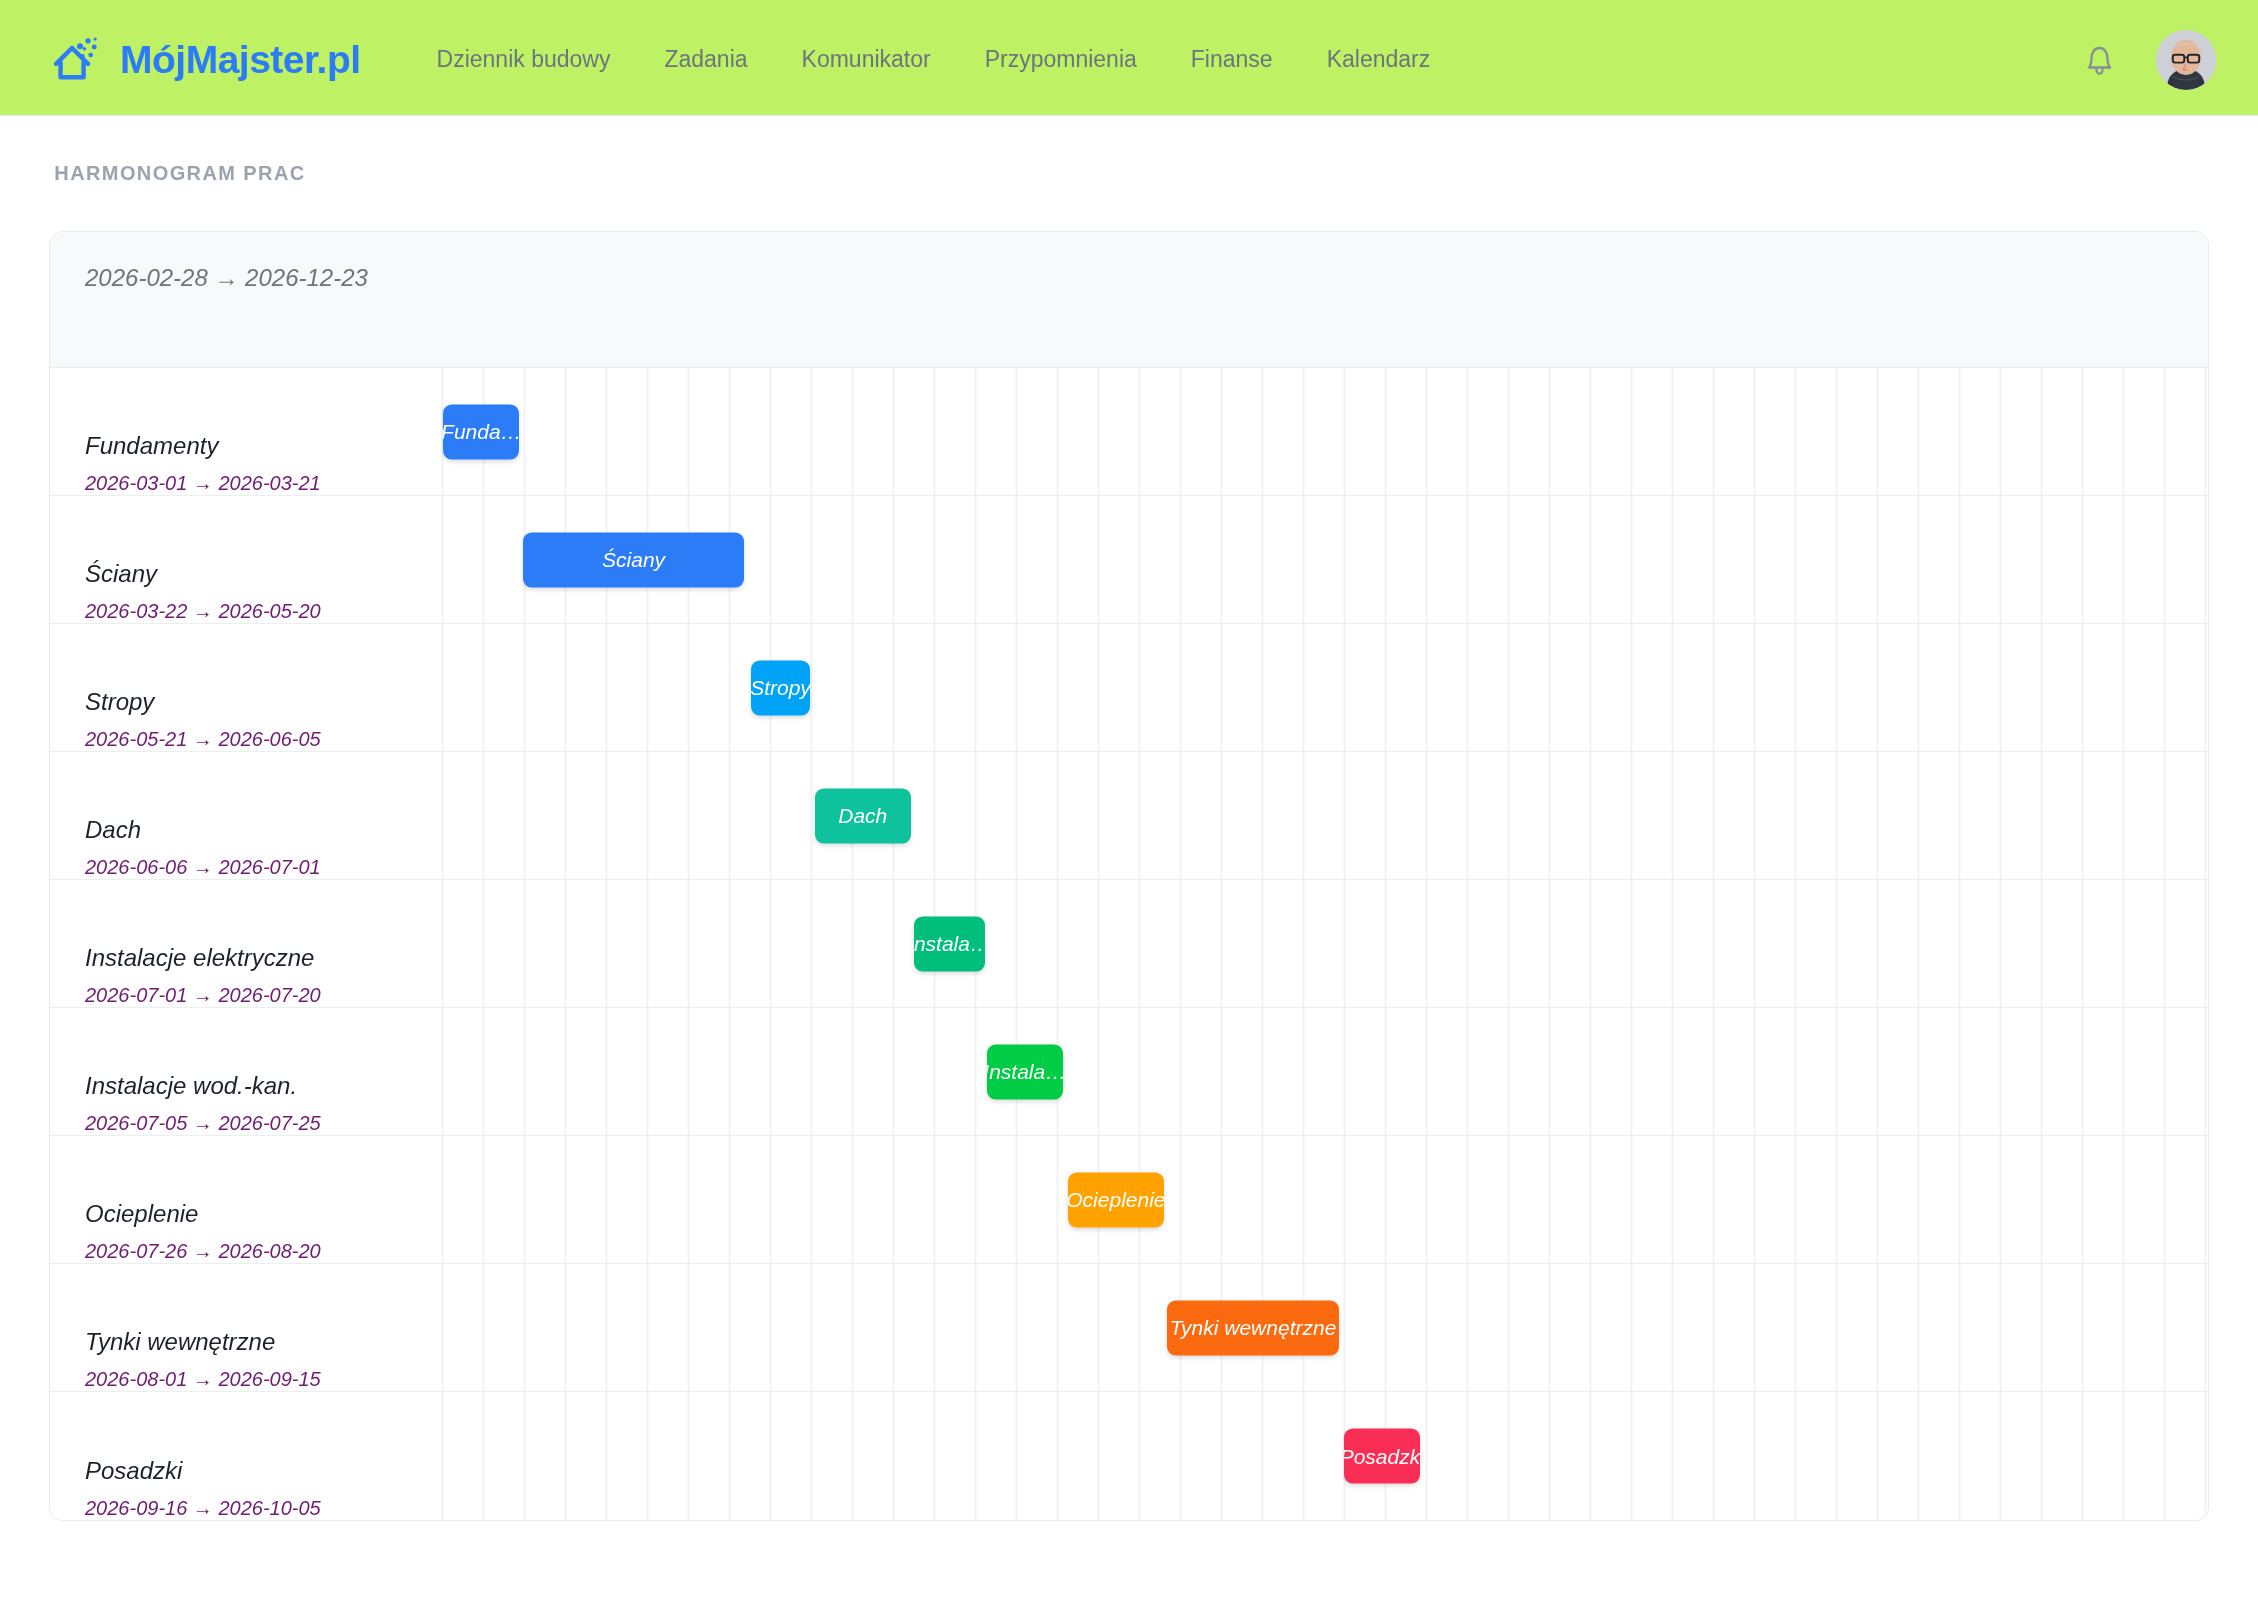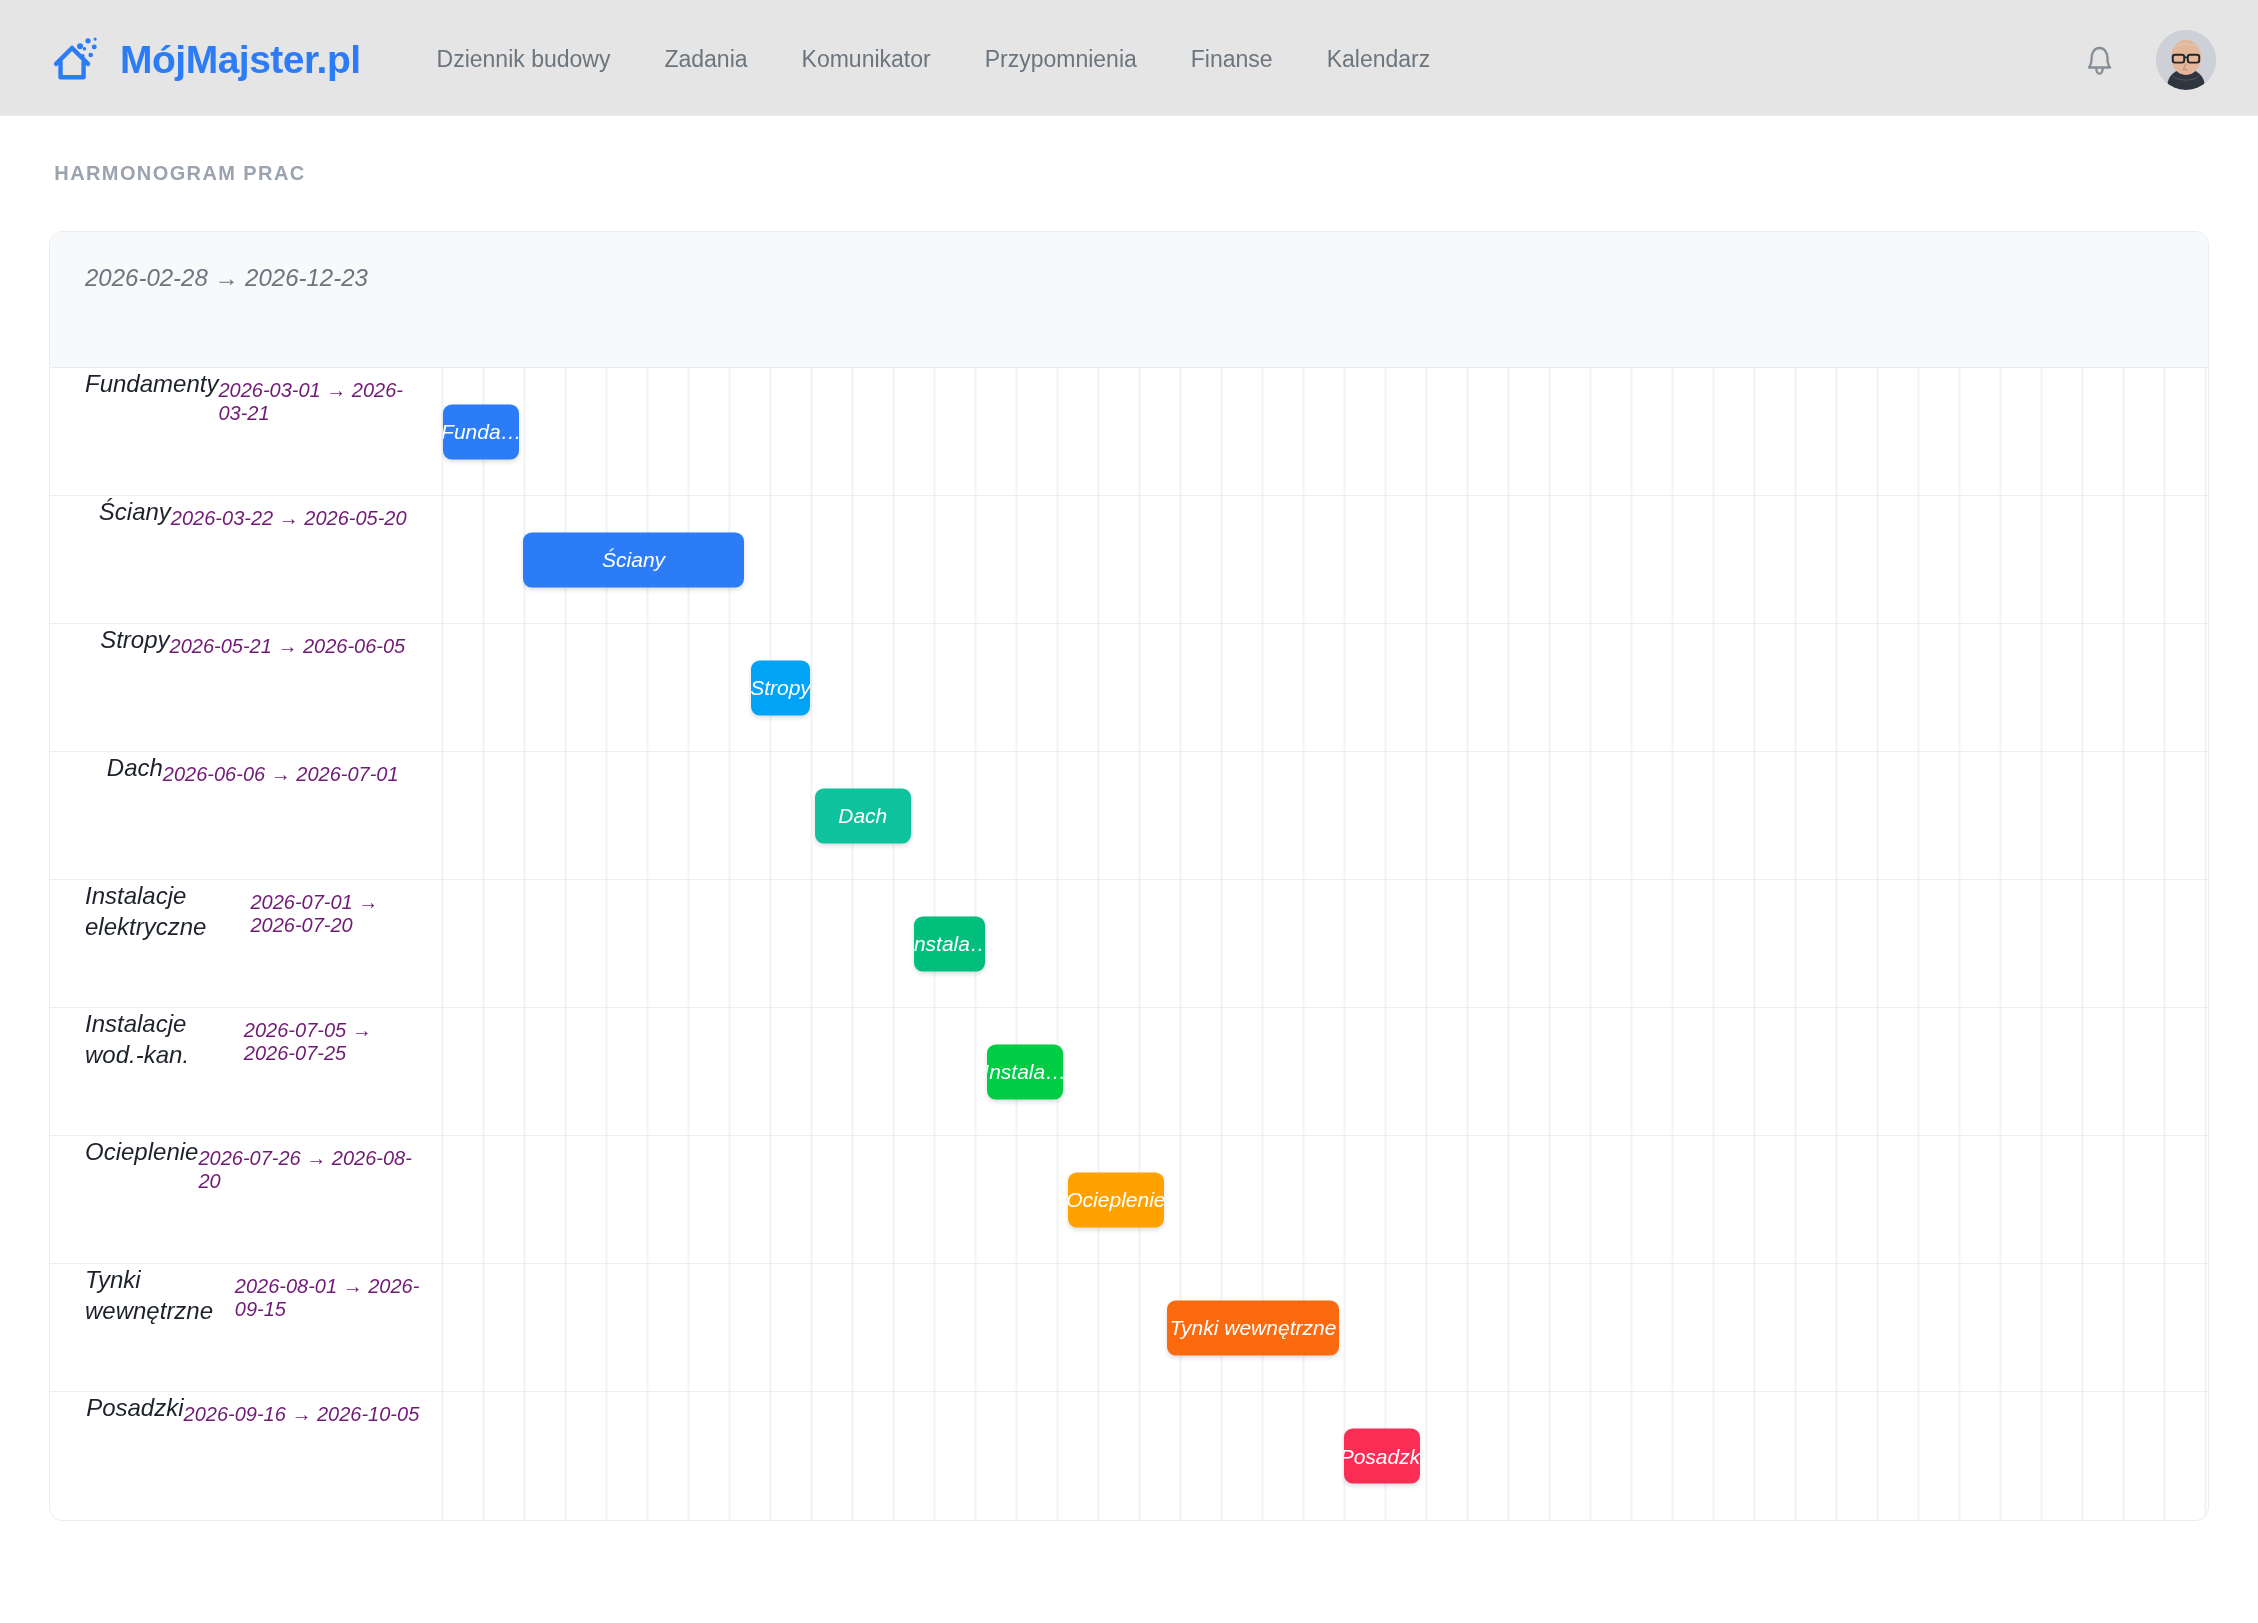--- a/index.html
+++ b/index.html
@@ -10,21 +10,21 @@
     -webkit-font-smoothing: antialiased;
   }
   .page { width: 2258px; height: 1623px; position: relative; overflow: hidden; }
 
   
   .topnav {
     height: 116px;
     border-bottom: 1.8px solid #e9ecef;
     display: flex; align-items: center;
     padding: 4px 42px 0 49px;
-    background: #e5e5e5;
+    background: #bef264;
     position: relative;
   }
   .brand { display: flex; align-items: center; gap: 16px; margin-right: 49px; }
   .brand-mark { width: 55px; height: 55px; flex: 0 0 55px; }
   .brand-name {
     font-size: 39px; font-weight: bold; color: #2b7cf6;
     letter-spacing: -0.5px; white-space: nowrap;
   }
   .navlinks { display: flex; align-items: flex-end; height: 116px; }
   .navlink {
@@ -71,21 +71,21 @@
 
   .gantt-row {
     display: flex; align-items: stretch;
     height: 128px;
     border-bottom: 1.8px solid #eceef1;
   }
   .gantt-row:last-child { border-bottom: none; }
   .row-label {
     width: 388px; flex: 0 0 388px;
     padding: 0 17.6px 0 35px;
-    display: flex; flex-direction: row; justify-content: center;
+    display: flex; flex-direction: column; justify-content: flex-end;
   }
   .row-title { font-size: 24px; color: #1d2129; line-height: 1.3; }
   .row-dates { font-size: 20px; color: #701a75; margin-top: 10.6px; }
 
   .row-track {
     flex: 1 1 auto; position: relative;
     background-image: repeating-linear-gradient(
       to right, #f1f2f4 0px, #f1f2f4 1.8px, transparent 1.8px, transparent 41px);
     background-position: 3.5px 0;
     background-repeat: repeat-x;

